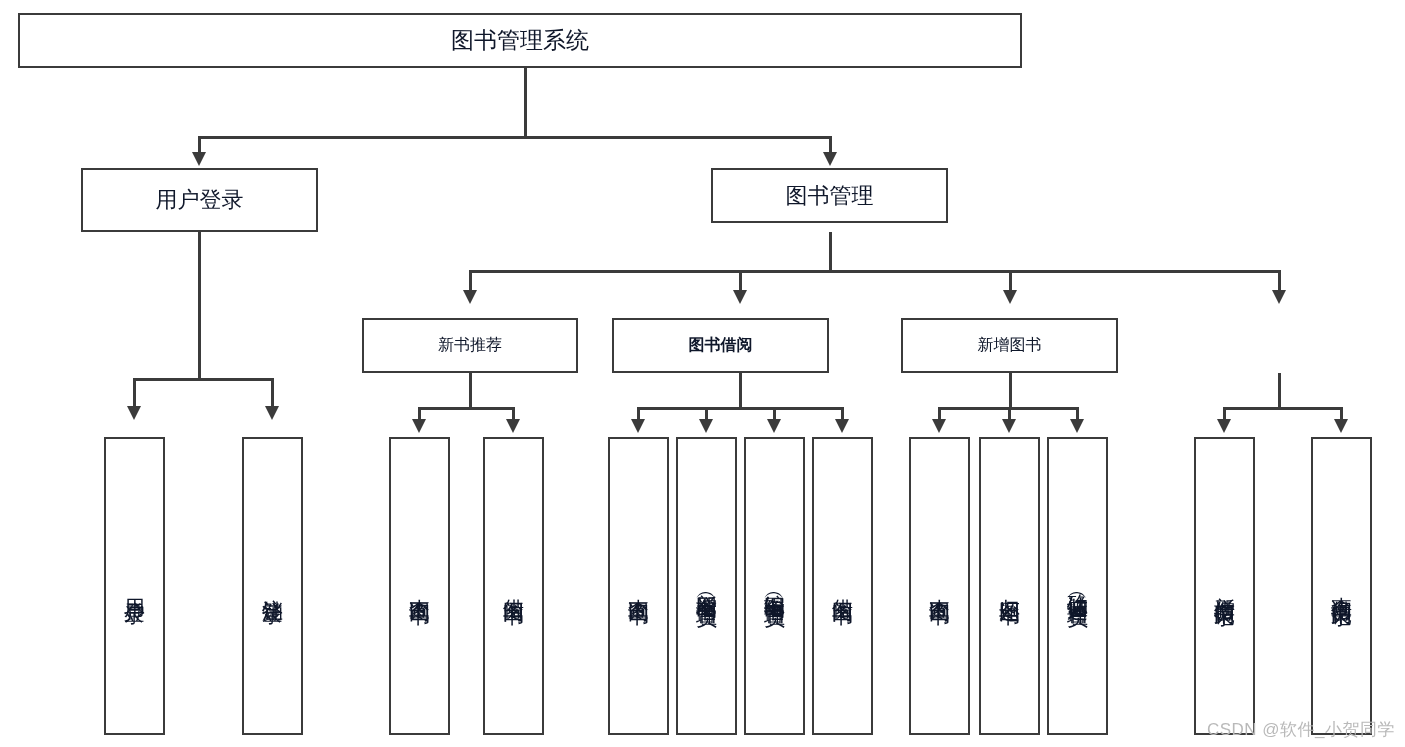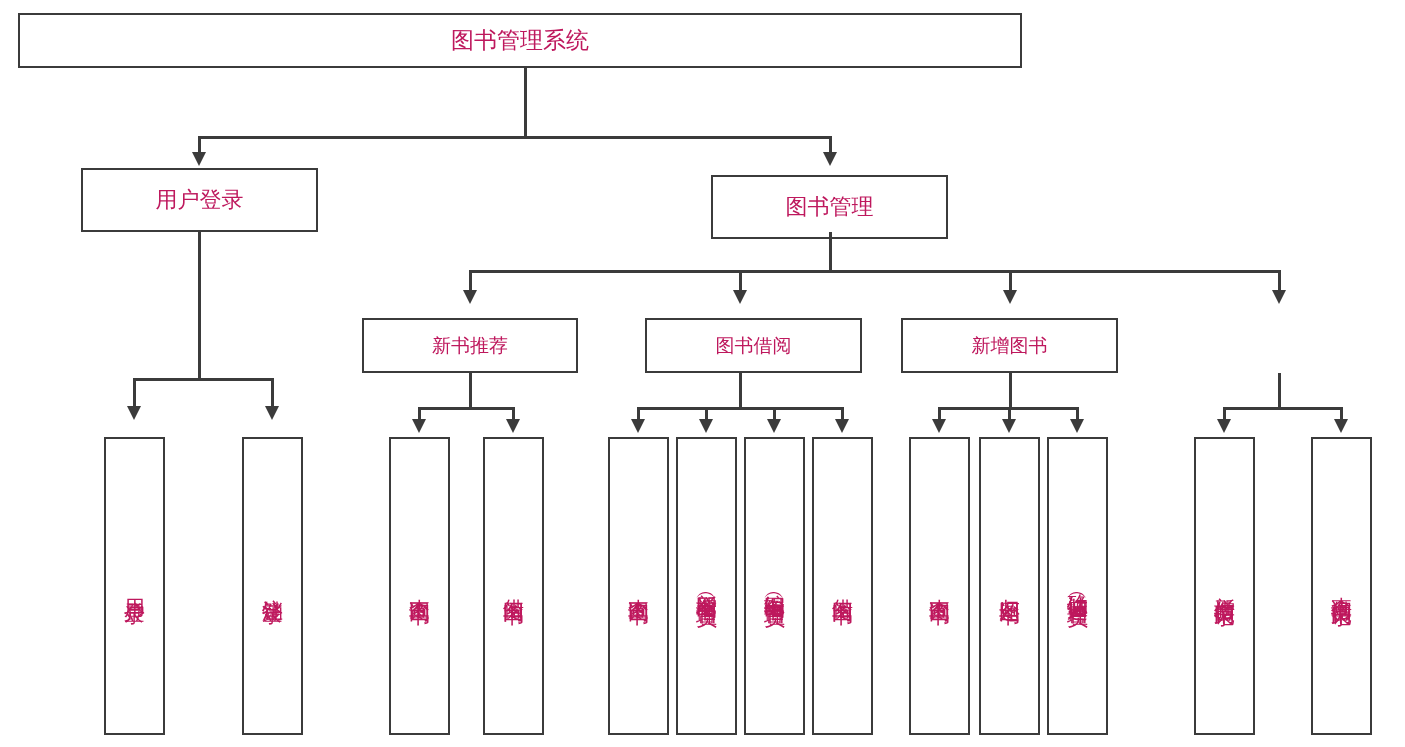--- a/index.html
+++ b/index.html
@@ -18,30 +18,30 @@
     overflow: hidden;
   }
   .node {
     position: absolute;
     box-sizing: border-box;
     border: 2.5px solid #3b3b3b;
     background: #ffffff;
     display: flex;
     align-items: center;
     justify-content: center;
-    color: #be185d;
+    color: #0f172a;
   }
   .node.root {
     font-size: 23px;
   }
   .node.level2 {
     font-size: 22px;
   }
   .node.level3 {
-    font-size: 19px;
+    font-size: 16px;
   }
   .node.leaf {
     font-size: 21px;
     writing-mode: vertical-rl;
     text-orientation: upright;
     letter-spacing: 2px;
     line-height: 1.05;
     padding: 4px 0;
     align-items: center;
     justify-content: center;
@@ -88,21 +88,21 @@
   <div class="conn v" style="left:524px; top:68px; width:2.5px; height:68px;"></div>
   <div class="conn h" style="left:198px; top:136px; width:633px; height:2.5px;"></div>
   <div class="conn v" style="left:198px; top:136px; width:2.5px; height:18px;"></div>
   <div class="arrow" style="left:192px; top:152px;"></div>
   <div class="conn v" style="left:829px; top:136px; width:2.5px; height:18px;"></div>
   <div class="arrow" style="left:823px; top:152px;"></div>
 
   <div class="node level2" style="left:81px; top:168px; width:237px; height:64px;">
     <span>用户登录</span>
   </div>
-  <div class="node level2" style="left:711px; top:175px; width:237px; height:64px;">
+  <div class="node level2" style="left:711px; top:168px; width:237px; height:55px;">
     <span>图书管理</span>
   </div>
 
   <div class="conn v" style="left:198px; top:232px; width:2.5px; height:148px;"></div>
   <div class="conn h" style="left:133px; top:378px; width:140px; height:2.5px;"></div>
   <div class="conn v" style="left:133px; top:378px; width:2.5px; height:30px;"></div>
   <div class="arrow" style="left:127px; top:406px;"></div>
   <div class="conn v" style="left:271px; top:378px; width:2.5px; height:30px;"></div>
   <div class="arrow" style="left:265px; top:406px;"></div>
 
@@ -113,21 +113,21 @@
   <div class="conn v" style="left:739px; top:270px; width:2.5px; height:22px;"></div>
   <div class="arrow" style="left:733px; top:290px;"></div>
   <div class="conn v" style="left:1009px; top:270px; width:2.5px; height:22px;"></div>
   <div class="arrow" style="left:1003px; top:290px;"></div>
   <div class="conn v" style="left:1278px; top:270px; width:2.5px; height:22px;"></div>
   <div class="arrow" style="left:1272px; top:290px;"></div>
 
   <div class="node level3" style="left:362px; top:318px; width:216px; height:55px;">
     <span>新书推荐</span>
   </div>
-  <div class="node level3" style="left:645px; top:318px; width:217px; height:55px;">
+  <div class="node level3" style="left:612px; top:318px; width:217px; height:55px;font-weight:bold;">
     <span>图书借阅</span>
   </div>
   <div class="node level3" style="left:901px; top:318px; width:217px; height:55px;">
     <span>新增图书</span>
   </div>
 
   <div class="conn v" style="left:469px; top:373px; width:2.5px; height:36px;"></div>
   <div class="conn h" style="left:418px; top:407px; width:96px; height:2.5px;"></div>
   <div class="conn v" style="left:418px; top:407px; width:2.5px; height:13px;"></div>
   <div class="arrow" style="left:412px; top:419px;"></div>
@@ -198,14 +198,15 @@
     <span class="vtext">确认归还（管理员）</span>
   </div>
 
   <div class="node leaf" style="left:1194px; top:437px; width:61px; height:298px;">
     <span class="vtext">新增借阅记录</span>
   </div>
   <div class="node leaf" style="left:1311px; top:437px; width:61px; height:298px;">
     <span class="vtext">查询借阅记录</span>
   </div>
 
+  <div class="watermark">CSDN @软件_小贺同学</div>
 
 </div>
 
 </body></html>

